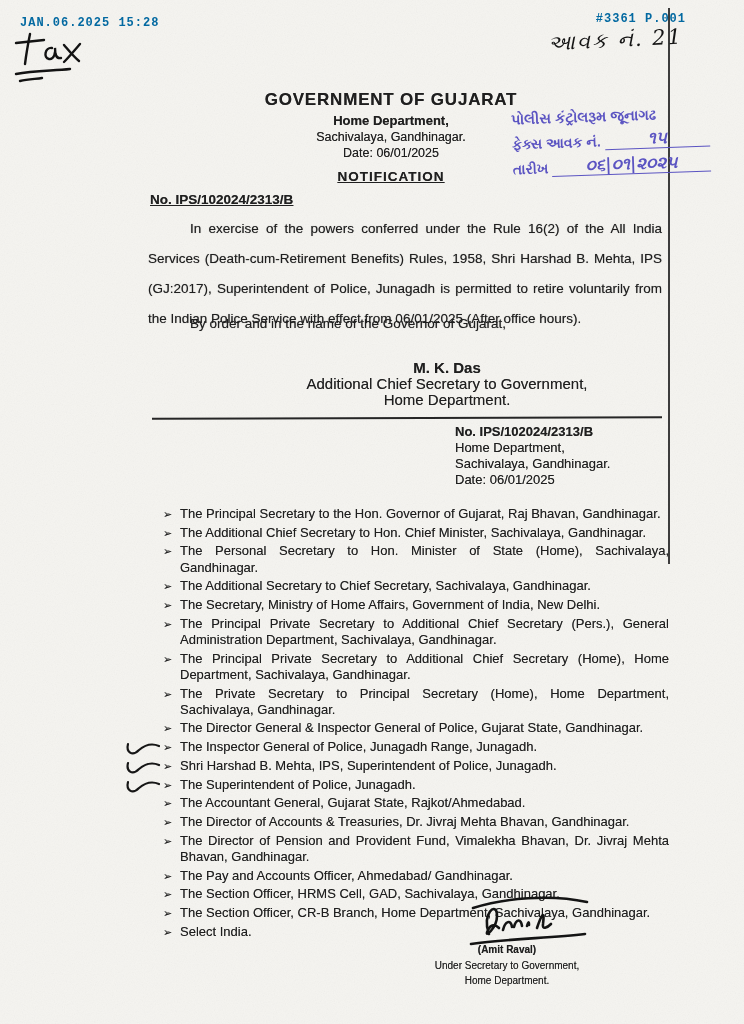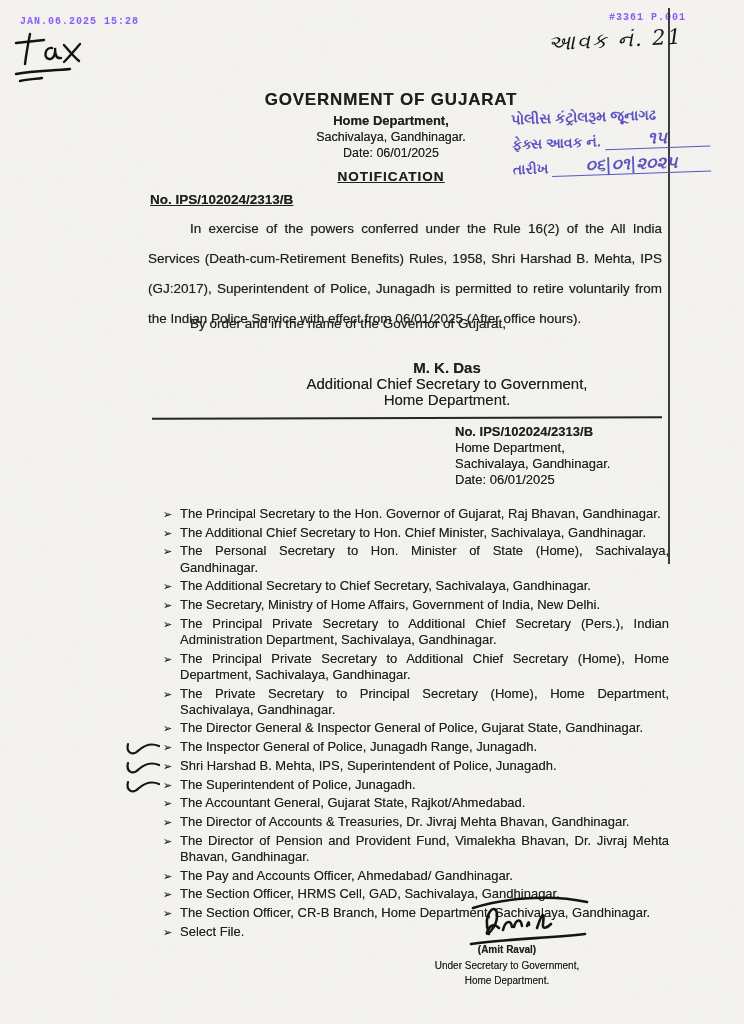--- a/index.html
+++ b/index.html
@@ -7,21 +7,21 @@
     width:744px;height:1024px;position:relative;overflow:hidden;
     background:#f5f4f0;
     font-family:"Liberation Sans",sans-serif;
     color:var(--ink,#1f1f1f);
   }
   .page{position:absolute;inset:0;}
   .noise-svg{position:absolute;inset:0;width:100%;height:100%;opacity:.08;pointer-events:none;}
 
   
   .fax-meta{position:absolute;top:16px;font-family:"Liberation Mono",monospace;
-    font-size:10px;font-weight:bold;color:#8b5cf6;letter-spacing:1px;}
+    font-size:12px;font-weight:bold;color:#0369a1;letter-spacing:1px;}
   .fax-meta.left{left:20px;}
   .fax-meta.right{right:58px;top:12px;}
 
   
   .handwrite{font-family:"DejaVu Serif",serif;font-style:italic;color:#151515;}
 
   .hw-right{position:absolute;top:28px;left:548px;font-size:21px;transform:rotate(-3deg);
     letter-spacing:2px;}
 
   .hw-fax-svg{position:absolute;top:30px;left:14px;width:84px;height:58px;}
@@ -172,21 +172,21 @@
       <li>
         <span class="arrow">➢</span>
         <span class="itext">The Additional Secretary to Chief Secretary, Sachivalaya, Gandhinagar.</span>
       </li>
       <li>
         <span class="arrow">➢</span>
         <span class="itext">The Secretary, Ministry of Home Affairs, Government of India, New Delhi.</span>
       </li>
       <li>
         <span class="arrow">➢</span>
-        <span class="itext">The Principal Private Secretary to Additional Chief Secretary (Pers.), Indian Administration Department, Sachivalaya, Gandhinagar.</span>
+        <span class="itext">The Principal Private Secretary to Additional Chief Secretary (Pers.), General Administration Department, Sachivalaya, Gandhinagar.</span>
       </li>
       <li>
         <span class="arrow">➢</span>
         <span class="itext">The Principal Private Secretary to Additional Chief Secretary (Home), Home Department, Sachivalaya, Gandhinagar.</span>
       </li>
       <li>
         <span class="arrow">➢</span>
         <span class="itext">The Private Secretary to Principal Secretary (Home), Home Department, Sachivalaya, Gandhinagar.</span>
       </li>
       <li>
@@ -233,21 +233,21 @@
       <li>
         <span class="arrow">➢</span>
         <span class="itext">The Section Officer, HRMS Cell, GAD, Sachivalaya, Gandhinagar.</span>
       </li>
       <li>
         <span class="arrow">➢</span>
         <span class="itext">The Section Officer, CR-B Branch, Home Department, Sachivalaya, Gandhinagar.</span>
       </li>
       <li>
         <span class="arrow">➢</span>
-        <span class="itext">Select File.</span>
+        <span class="itext">Select India.</span>
       </li>
     </ul>
 
   <svg class="sig-scrawl" viewBox="0 0 140 60" xmlns="http://www.w3.org/2000/svg">
     <g fill="none" stroke="#141414" stroke-width="2.6" stroke-linecap="round">
       <path d="M18 16 C50 6, 95 2, 132 10"></path>
       <path d="M34 42 C26 22, 42 8, 42 24 C42 36, 28 48, 33 38 C36 32, 40 32, 44 36"></path>
       <path d="M48 38 C50 29, 56 27, 57 35 M59 35 C61 27, 66 26, 67 34"></path>
       <path d="M72 34 C73 30, 74 29, 74 33"></path>
       <path d="M82 36 C86 24, 90 16, 88 32 C87 38, 92 36, 96 32"></path>

